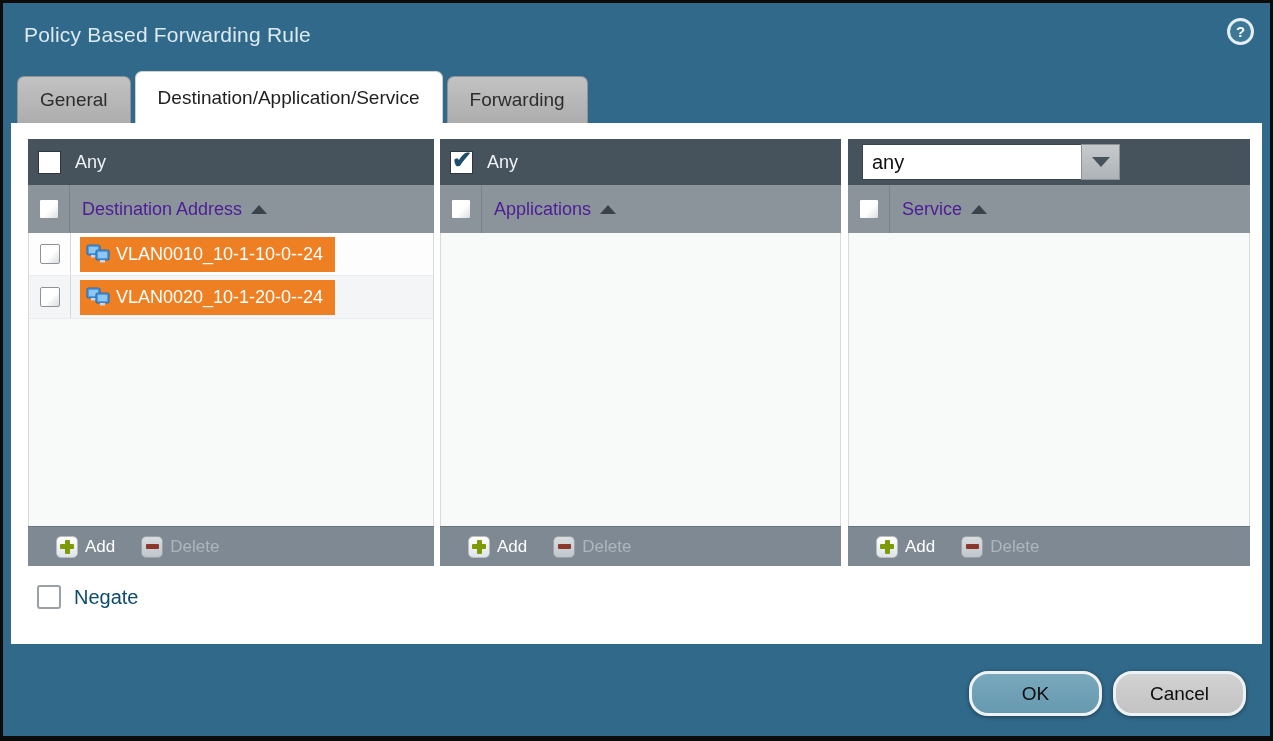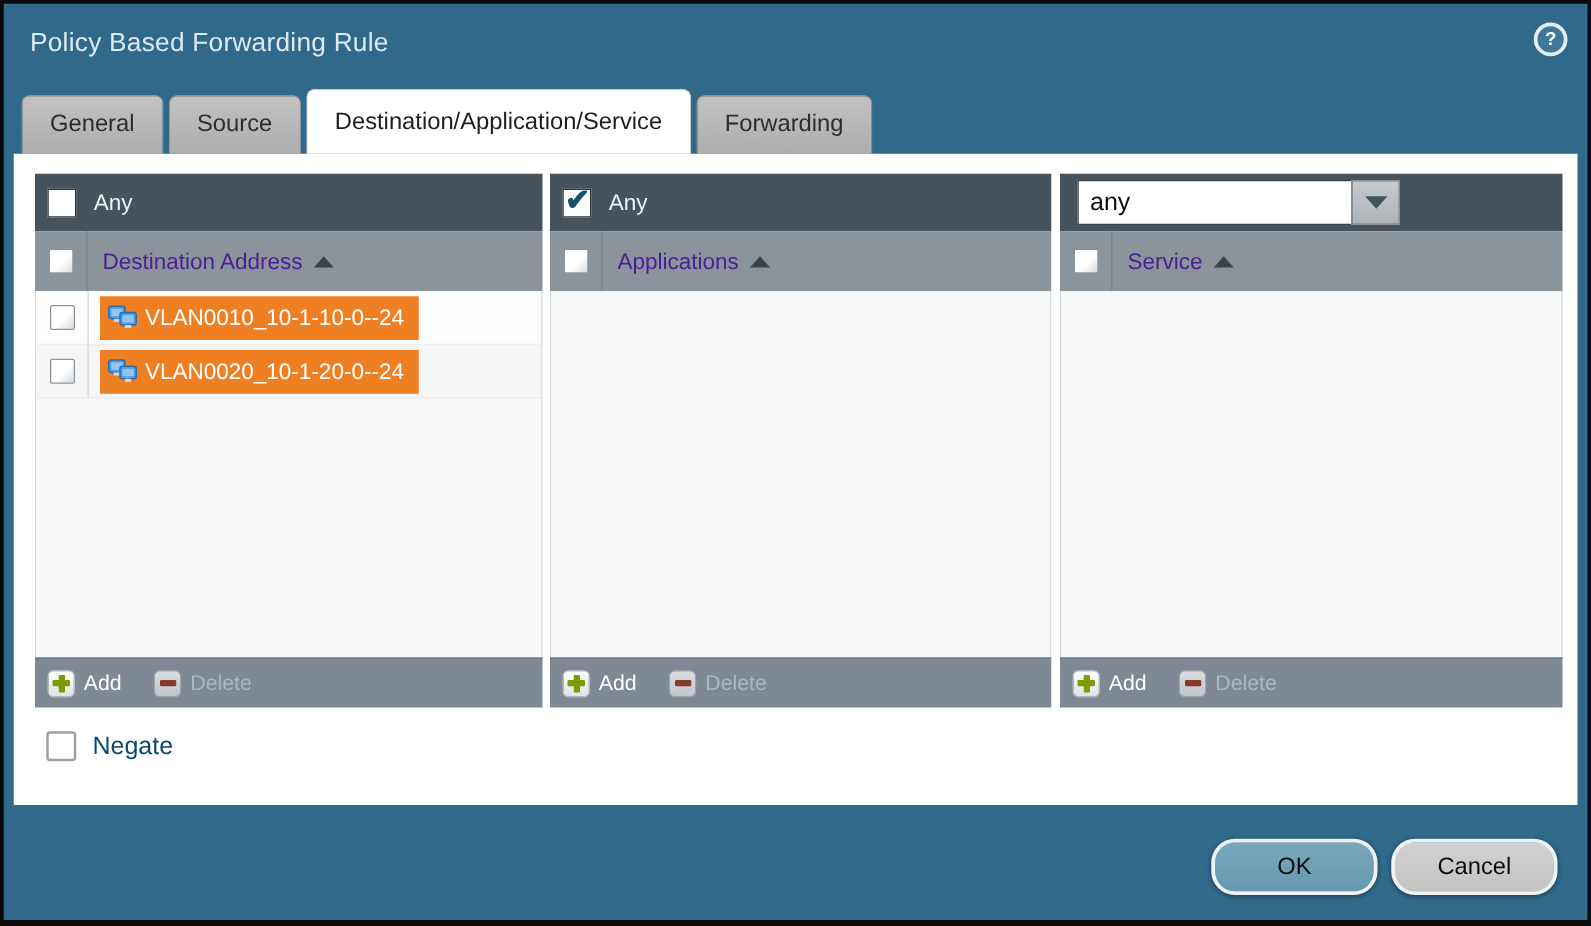--- a/index.html
+++ b/index.html
@@ -47,21 +47,21 @@
 
   .list { flex:1; background:#f8f9f9; border-left:1px solid #d8dadc; border-right:1px solid #d8dadc; overflow:hidden; }
   .row { height:43px; display:flex; align-items:center; border-bottom:1px solid #ececec; background:#fdfdfd; }
   .row:nth-child(2) { background:#f4f5f6; }
   .row-check-cell { width:42px; height:100%; display:flex; align-items:center; justify-content:center;
                     border-right:1px solid #d6d6d6; flex:none; }
   .chip { margin-left:9px; height:35px; display:inline-flex; align-items:center; gap:5px;
           padding:0 12px 0 5px; background:#ee7f22; color:#ffffff; font-size:18px; cursor:pointer; }
 
   .panel-footer { height:40px; background:#7e8993; border-top:1px solid #6a747d; display:flex; align-items:center;
-                  padding-left:10px; gap:26px; flex:none; }
+                  padding-left:28px; gap:26px; flex:none; }
   .ftr-btn { display:flex; align-items:center; gap:7px; cursor:pointer; }
   .ftr-btn .lbl { font-size:17px; color:#ffffff; }
   .ftr-btn.disabled .lbl { color:#aeb6bd; cursor:default; }
   .sq-icon { width:22px; height:22px; border-radius:5px; position:relative; flex:none; }
   .add-icon { background:linear-gradient(#ffffff,#dfe3e6); border:1px solid #b7bdc2; }
   .add-icon::before, .add-icon::after { content:""; position:absolute; background:#7d9a08; border-radius:1px; }
   .add-icon::before { width:14px; height:5px; left:3px; top:7.5px; }
   .add-icon::after  { width:5px; height:14px; left:7.5px; top:3px; }
   .del-icon { background:linear-gradient(#d9dde0,#bfc6cb); border:1px solid #9aa2a8; }
   .del-icon::before { content:""; position:absolute; background:#8a3a2c; width:13px; height:5px; left:3.5px; top:7.5px; border-radius:1px; }
@@ -91,21 +91,20 @@
 </head>
 <body>
 
 <div class="frame">
 
   <div class="title">Policy Based Forwarding Rule</div>
   <div class="help">?</div>
 
   <div class="tabs">
     <div class="tab">General</div>
-    <div class="tab">Source</div>
     <div class="tab active">Destination/Application/Service</div>
     <div class="tab">Forwarding</div>
   </div>
 
   <div class="content">
 
     <div class="panel p1">
       <div class="any-bar">
         <div class="cb-any"></div>
         <span class="any-label">Any</span>

